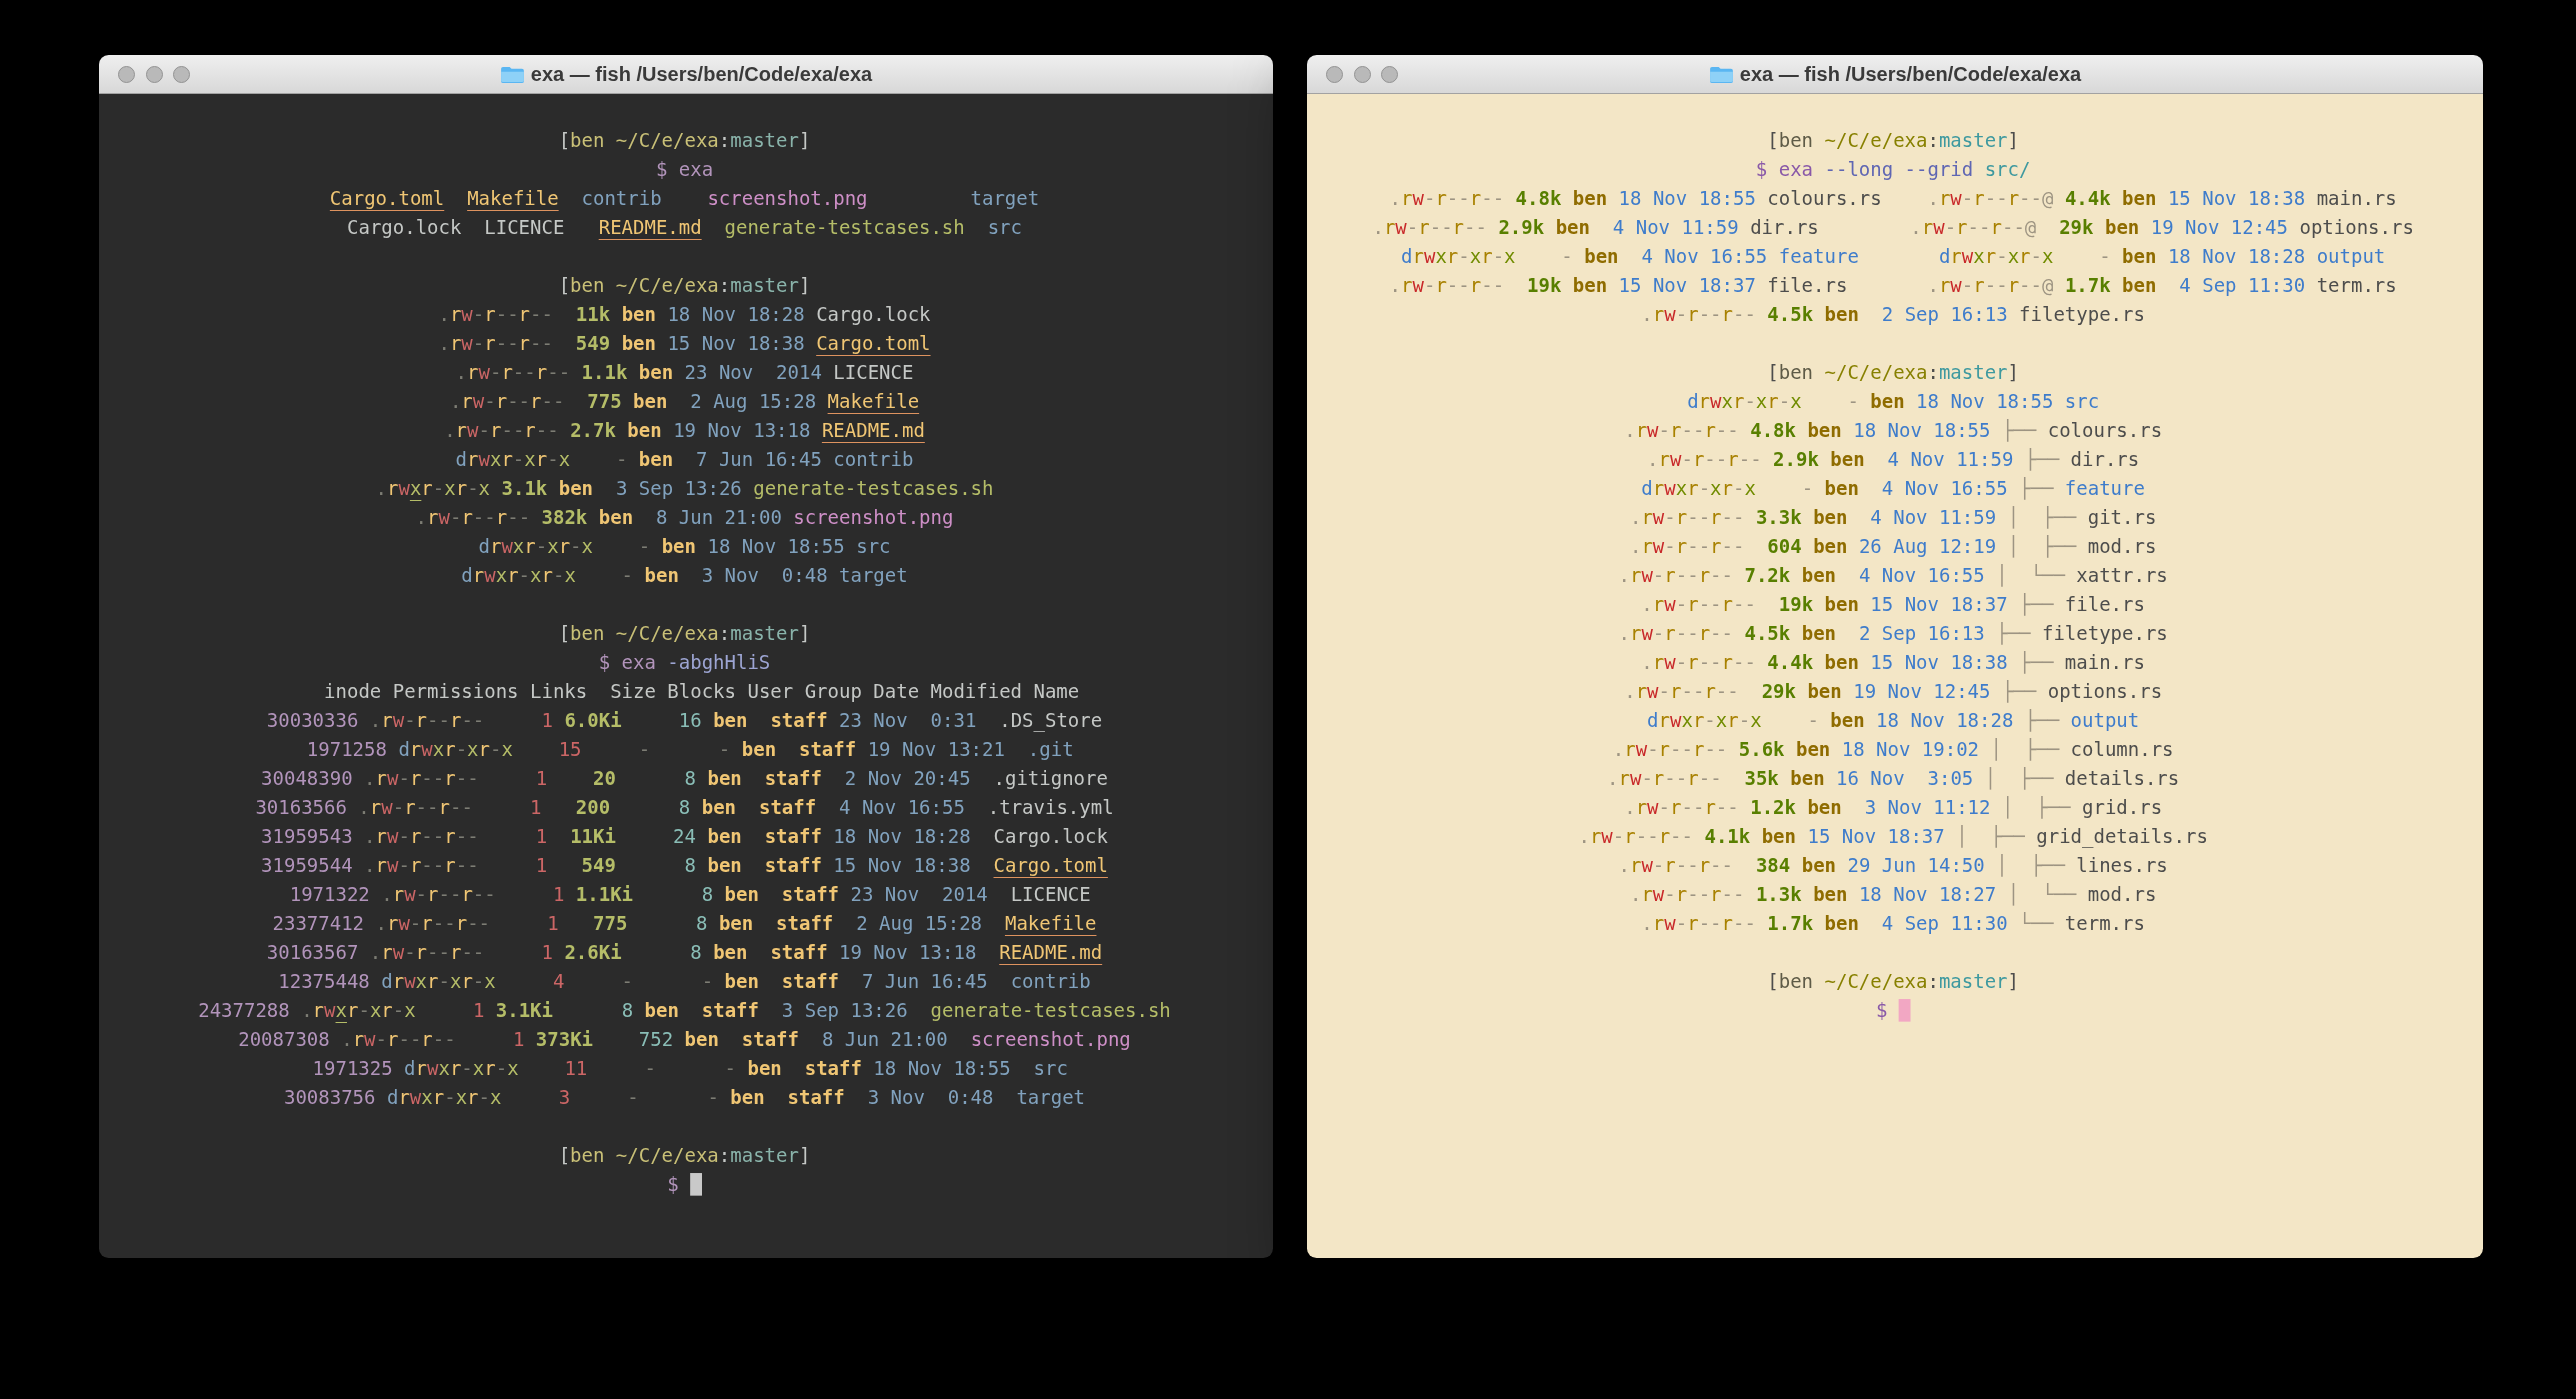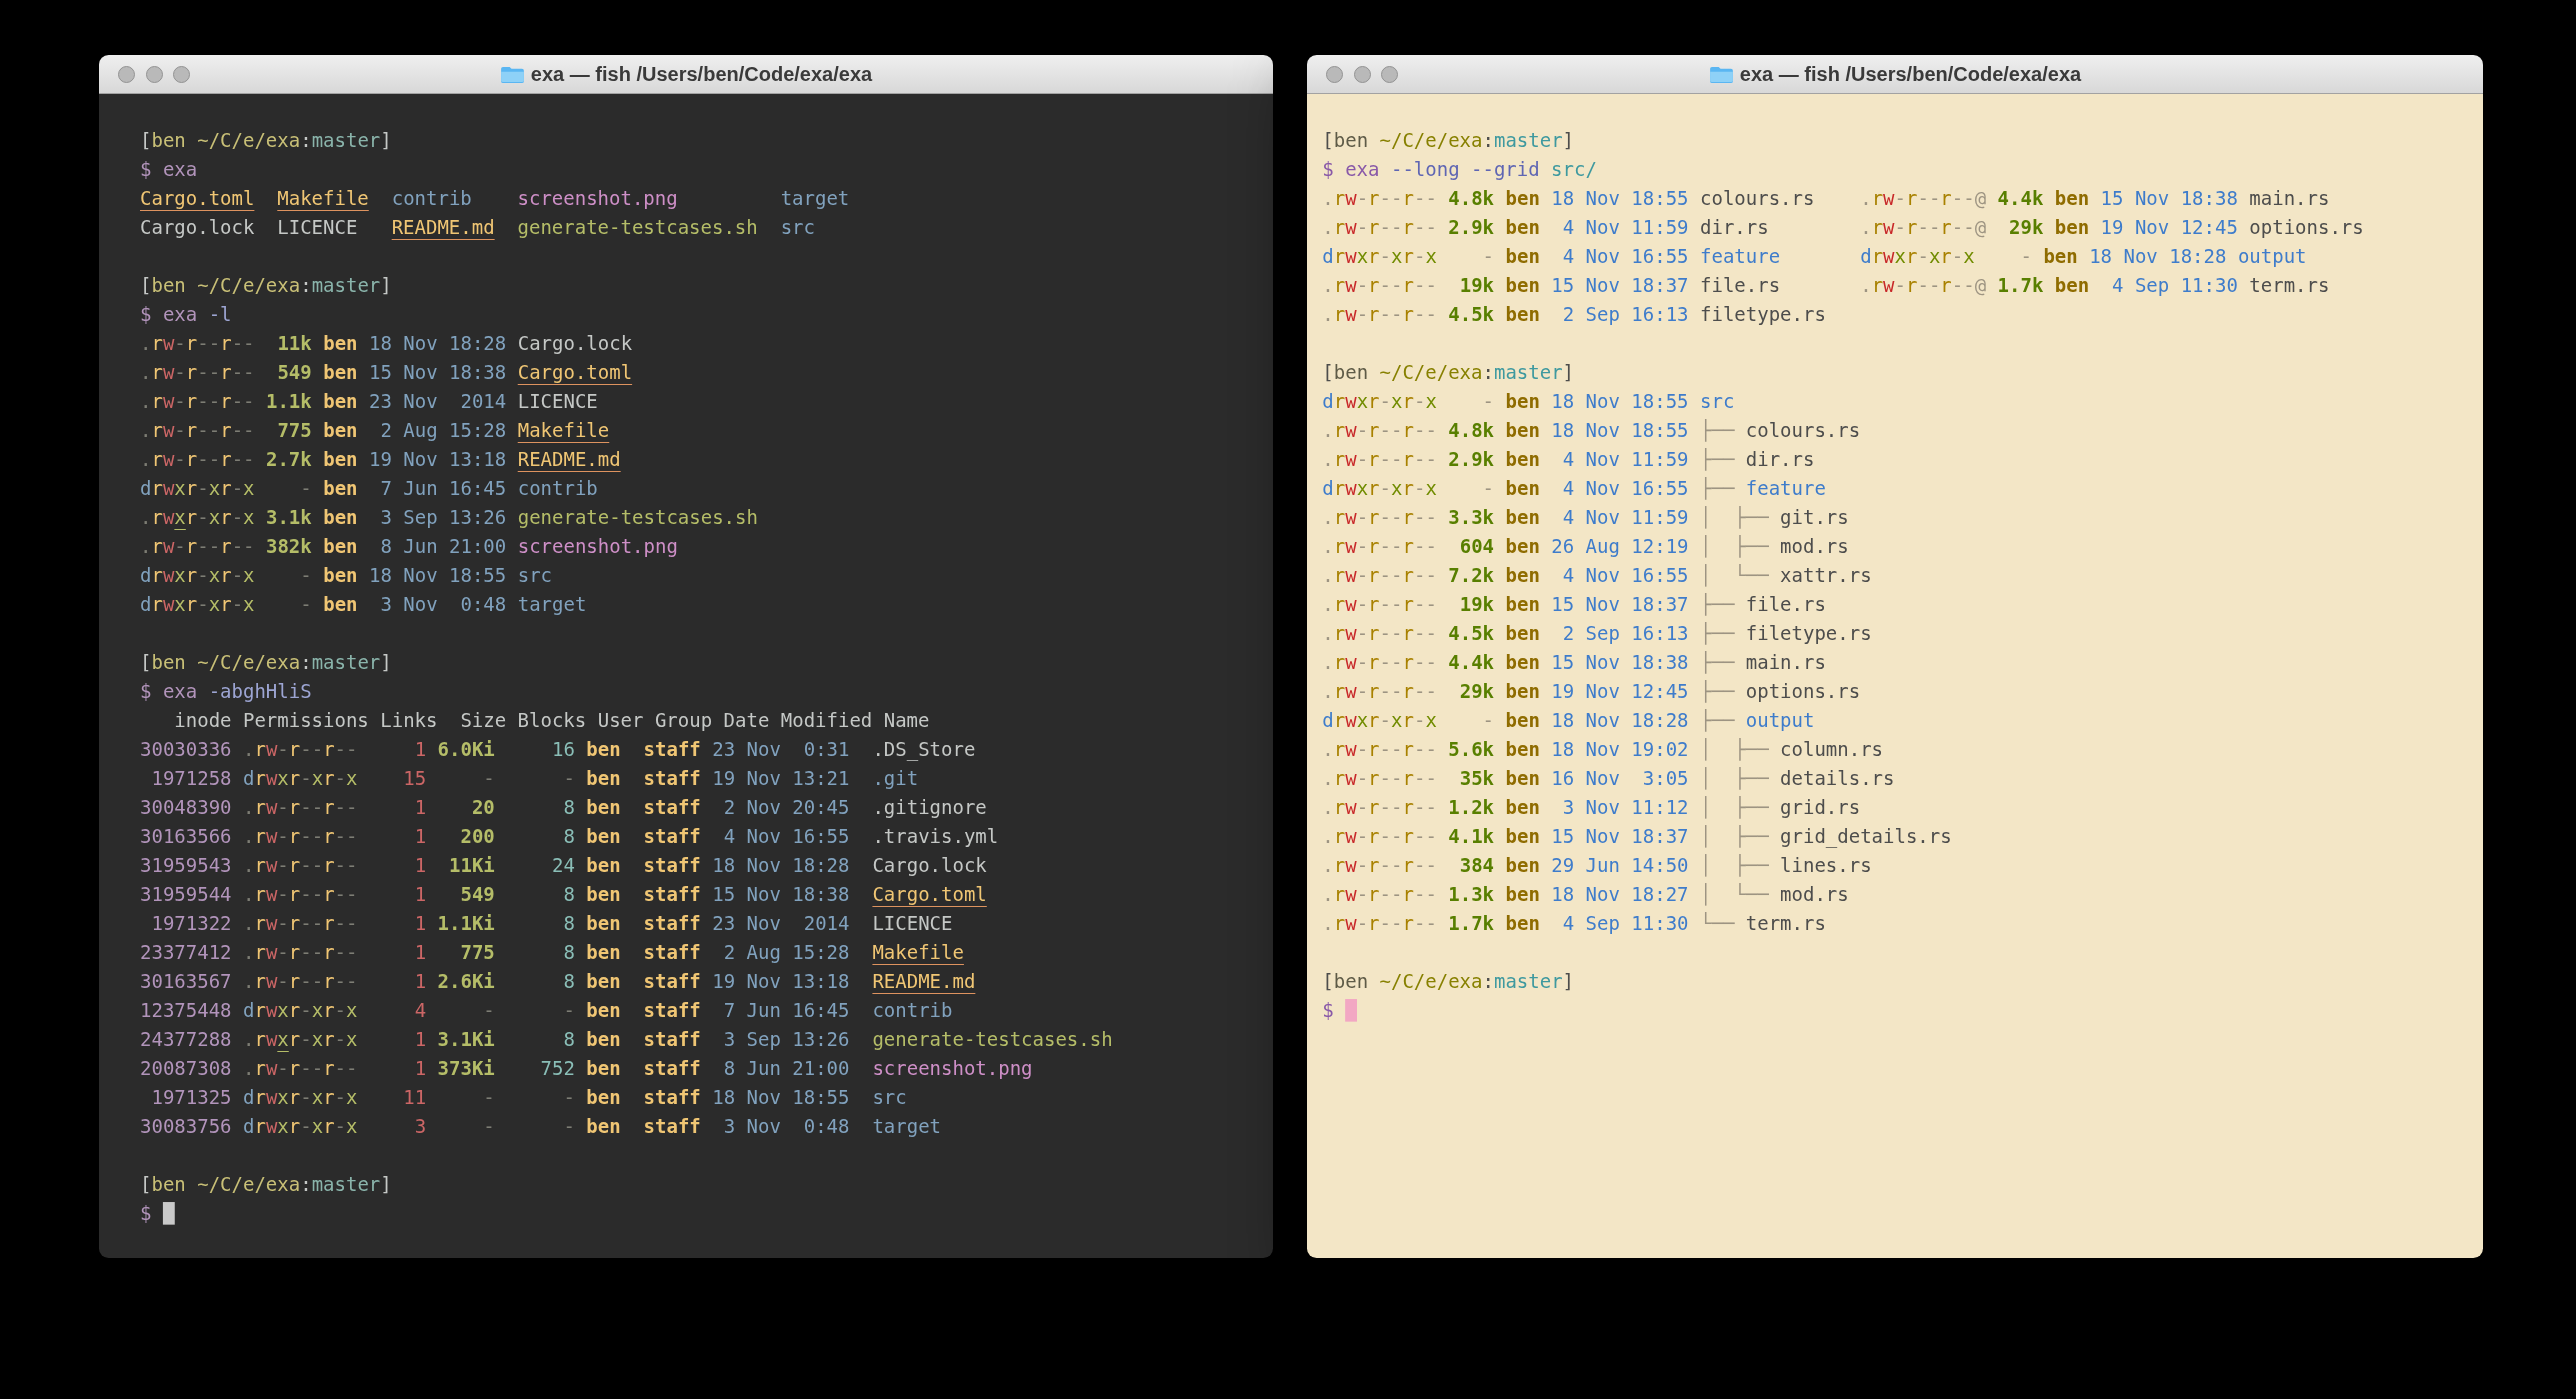--- a/index.html
+++ b/index.html
@@ -9,21 +9,21 @@
           box-shadow:0 24px 67px rgba(0,0,0,.8);}
   #win-left{left:99px;width:1174px;}
   #win-right{left:1307px;width:1176px;}
   .titlebar{height:38px;background:linear-gradient(#efefef,#d8d8d8);
             border-bottom:1px solid #a2a2a2;display:flex;align-items:center;position:relative;}
   .lights{position:absolute;left:19px;top:10.5px;display:flex;gap:10.5px;}
   .light{width:17px;height:17px;border-radius:50%;background:#b9b9b9;border:1px solid #939393;box-sizing:border-box;}
   .title{margin:0 auto;font-family:"Liberation Sans",sans-serif;font-size:20px;color:#3a3a3a;
          display:flex;align-items:center;gap:6px;font-weight:bold;}
   .folder{width:25px;height:19px;display:inline-block;}
-  .term{height:1164px;font-size:19px;line-height:29px;padding:32px 19px 0 41px;}
+  .term{height:1164px;font-size:19px;line-height:29px;padding:32px 19px 0 16px;text-align:center;}
   .term-light{padding-left:15.3px;}
   .line{white-space:pre;height:29px;}
 
   .term-dark{background:#2b2b2b;
     --fg:#c5c8c6;--dim:#797independent972;--yel:#f0c674;}
   
   .term-dark{
     --fg:#c5c8c6;--dim:#7d7d74;--yel:#f0c674;--red:#cc6666;--grn:#b5bd68;--blu:#81a2be;
     --cyn:#8abeb7;--pur:#b294bb;--arg:#9da5d3;--pnk:#ce8fc7;--usr:#f0c674;--siz:#b5bd68;
     --dat:#81a2be;--dir:#81a2be;--hdr:#c5c8c6;--ino:#b294bb;--lnk:#cc6666;--blk:#8abeb7;
@@ -69,21 +69,20 @@
       <span>exa — fish  /Users/ben/Code/exa/exa</span>
     </div>
   </div>
   <div class="term term-dark">
       <div class="line"><span class="s-fg">[</span><span class="s-pben">ben</span><span class="s-fg"> </span><span class="s-pth">~/C/e/exa</span><span class="s-fg">:</span><span class="s-mst">master</span><span class="s-fg">]</span></div>
       <div class="line"><span class="s-pur">$ exa</span></div>
       <div class="line"><span class="s-uyl">Cargo.toml</span><span class="s-fg">  </span><span class="s-uyl">Makefile</span><span class="s-fg">  </span><span class="s-dir">contrib</span><span class="s-fg">    </span><span class="s-pnk">screenshot.png</span><span class="s-fg">         </span><span class="s-dir">target</span></div>
       <div class="line"><span class="s-fg">Cargo.lock  LICENCE   </span><span class="s-uyl">README.md</span><span class="s-fg">  </span><span class="s-exe">generate-testcases.sh</span><span class="s-fg">  </span><span class="s-dir">src</span></div>
       <div class="line">&nbsp;</div>
       <div class="line"><span class="s-fg">[</span><span class="s-pben">ben</span><span class="s-fg"> </span><span class="s-pth">~/C/e/exa</span><span class="s-fg">:</span><span class="s-mst">master</span><span class="s-fg">]</span></div>
-      <div class="line"><span class="s-pur">$ exa </span><span class="s-arg">-l</span></div>
       <div class="line"><span class="s-dim">.</span><span class="s-pr">r</span><span class="s-pw">w</span><span class="s-dim">-</span><span class="s-pr">r</span><span class="s-dim">-</span><span class="s-dim">-</span><span class="s-pr">r</span><span class="s-dim">-</span><span class="s-dim">-</span><span class="s-fg"> </span><span class="s-siz"> 11k</span><span class="s-fg"> </span><span class="s-usr">ben</span><span class="s-fg"> </span><span class="s-dat">18 Nov 18:28</span><span class="s-fg"> </span><span class="s-fg">Cargo.lock</span></div>
       <div class="line"><span class="s-dim">.</span><span class="s-pr">r</span><span class="s-pw">w</span><span class="s-dim">-</span><span class="s-pr">r</span><span class="s-dim">-</span><span class="s-dim">-</span><span class="s-pr">r</span><span class="s-dim">-</span><span class="s-dim">-</span><span class="s-fg"> </span><span class="s-siz"> 549</span><span class="s-fg"> </span><span class="s-usr">ben</span><span class="s-fg"> </span><span class="s-dat">15 Nov 18:38</span><span class="s-fg"> </span><span class="s-uyl">Cargo.toml</span></div>
       <div class="line"><span class="s-dim">.</span><span class="s-pr">r</span><span class="s-pw">w</span><span class="s-dim">-</span><span class="s-pr">r</span><span class="s-dim">-</span><span class="s-dim">-</span><span class="s-pr">r</span><span class="s-dim">-</span><span class="s-dim">-</span><span class="s-fg"> </span><span class="s-siz">1.1k</span><span class="s-fg"> </span><span class="s-usr">ben</span><span class="s-fg"> </span><span class="s-dat">23 Nov  2014</span><span class="s-fg"> </span><span class="s-fg">LICENCE</span></div>
       <div class="line"><span class="s-dim">.</span><span class="s-pr">r</span><span class="s-pw">w</span><span class="s-dim">-</span><span class="s-pr">r</span><span class="s-dim">-</span><span class="s-dim">-</span><span class="s-pr">r</span><span class="s-dim">-</span><span class="s-dim">-</span><span class="s-fg"> </span><span class="s-siz"> 775</span><span class="s-fg"> </span><span class="s-usr">ben</span><span class="s-fg"> </span><span class="s-dat"> 2 Aug 15:28</span><span class="s-fg"> </span><span class="s-uyl">Makefile</span></div>
       <div class="line"><span class="s-dim">.</span><span class="s-pr">r</span><span class="s-pw">w</span><span class="s-dim">-</span><span class="s-pr">r</span><span class="s-dim">-</span><span class="s-dim">-</span><span class="s-pr">r</span><span class="s-dim">-</span><span class="s-dim">-</span><span class="s-fg"> </span><span class="s-siz">2.7k</span><span class="s-fg"> </span><span class="s-usr">ben</span><span class="s-fg"> </span><span class="s-dat">19 Nov 13:18</span><span class="s-fg"> </span><span class="s-uyl">README.md</span></div>
       <div class="line"><span class="s-pd">d</span><span class="s-pr">r</span><span class="s-pw">w</span><span class="s-px">x</span><span class="s-pr">r</span><span class="s-dim">-</span><span class="s-px">x</span><span class="s-pr">r</span><span class="s-dim">-</span><span class="s-px">x</span><span class="s-fg"> </span><span class="s-dim">   -</span><span class="s-fg"> </span><span class="s-usr">ben</span><span class="s-fg"> </span><span class="s-dat"> 7 Jun 16:45</span><span class="s-fg"> </span><span class="s-dir">contrib</span></div>
       <div class="line"><span class="s-dim">.</span><span class="s-pr">r</span><span class="s-pw">w</span><span class="s-pxu">x</span><span class="s-pr">r</span><span class="s-dim">-</span><span class="s-px">x</span><span class="s-pr">r</span><span class="s-dim">-</span><span class="s-px">x</span><span class="s-fg"> </span><span class="s-siz">3.1k</span><span class="s-fg"> </span><span class="s-usr">ben</span><span class="s-fg"> </span><span class="s-dat"> 3 Sep 13:26</span><span class="s-fg"> </span><span class="s-exe">generate-testcases.sh</span></div>
       <div class="line"><span class="s-dim">.</span><span class="s-pr">r</span><span class="s-pw">w</span><span class="s-dim">-</span><span class="s-pr">r</span><span class="s-dim">-</span><span class="s-dim">-</span><span class="s-pr">r</span><span class="s-dim">-</span><span class="s-dim">-</span><span class="s-fg"> </span><span class="s-siz">382k</span><span class="s-fg"> </span><span class="s-usr">ben</span><span class="s-fg"> </span><span class="s-dat"> 8 Jun 21:00</span><span class="s-fg"> </span><span class="s-pnk">screenshot.png</span></div>
       <div class="line"><span class="s-pd">d</span><span class="s-pr">r</span><span class="s-pw">w</span><span class="s-px">x</span><span class="s-pr">r</span><span class="s-dim">-</span><span class="s-px">x</span><span class="s-pr">r</span><span class="s-dim">-</span><span class="s-px">x</span><span class="s-fg"> </span><span class="s-dim">   -</span><span class="s-fg"> </span><span class="s-usr">ben</span><span class="s-fg"> </span><span class="s-dat">18 Nov 18:55</span><span class="s-fg"> </span><span class="s-dir">src</span></div>
       <div class="line"><span class="s-pd">d</span><span class="s-pr">r</span><span class="s-pw">w</span><span class="s-px">x</span><span class="s-pr">r</span><span class="s-dim">-</span><span class="s-px">x</span><span class="s-pr">r</span><span class="s-dim">-</span><span class="s-px">x</span><span class="s-fg"> </span><span class="s-dim">   -</span><span class="s-fg"> </span><span class="s-usr">ben</span><span class="s-fg"> </span><span class="s-dat"> 3 Nov  0:48</span><span class="s-fg"> </span><span class="s-dir">target</span></div>

